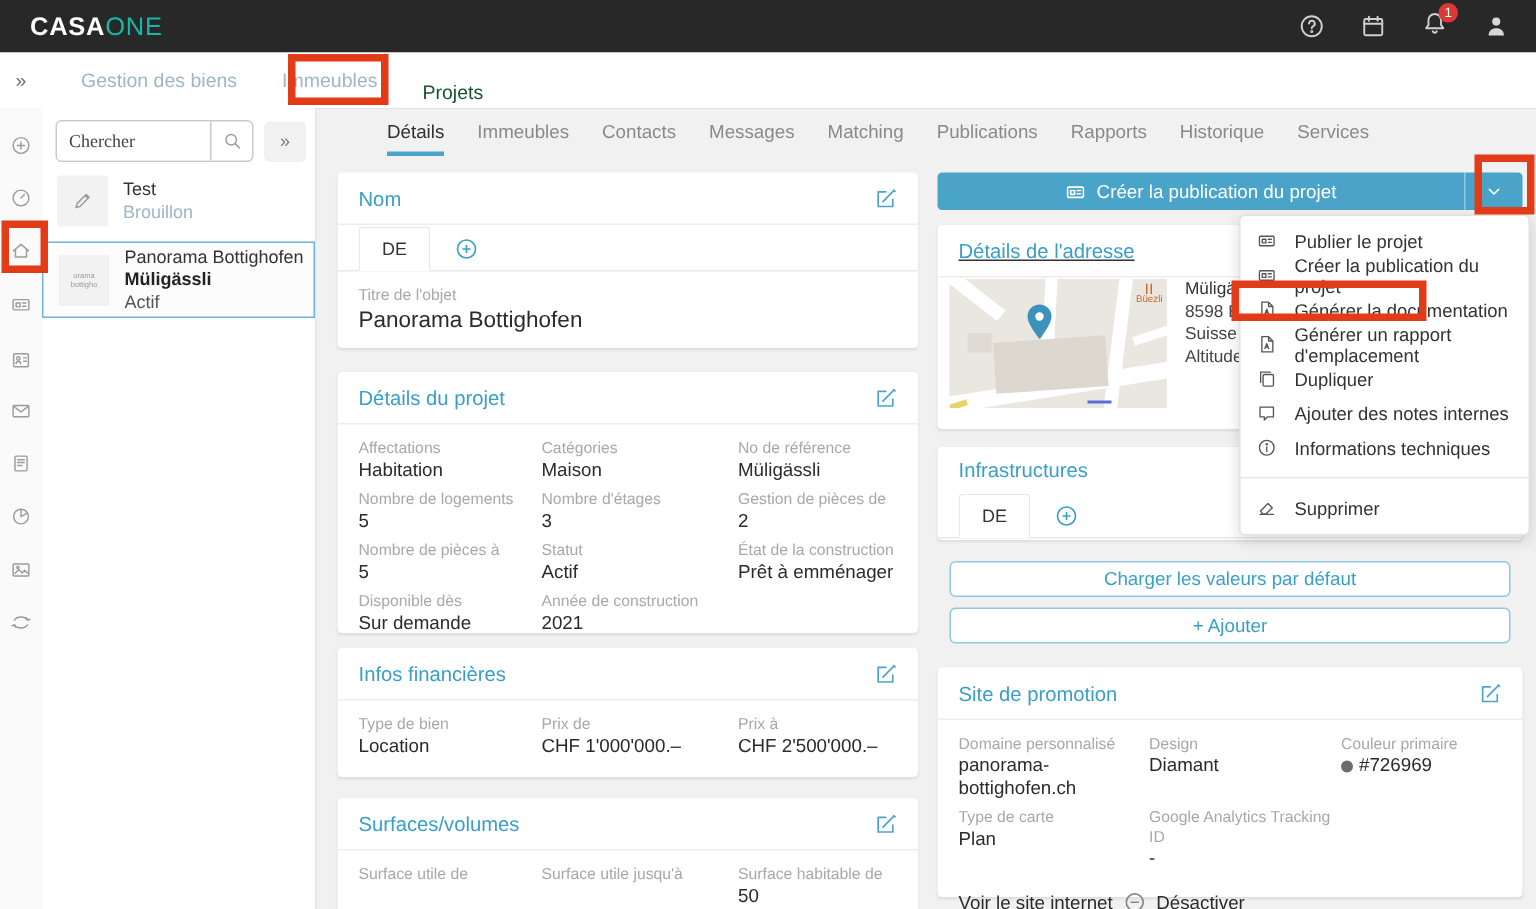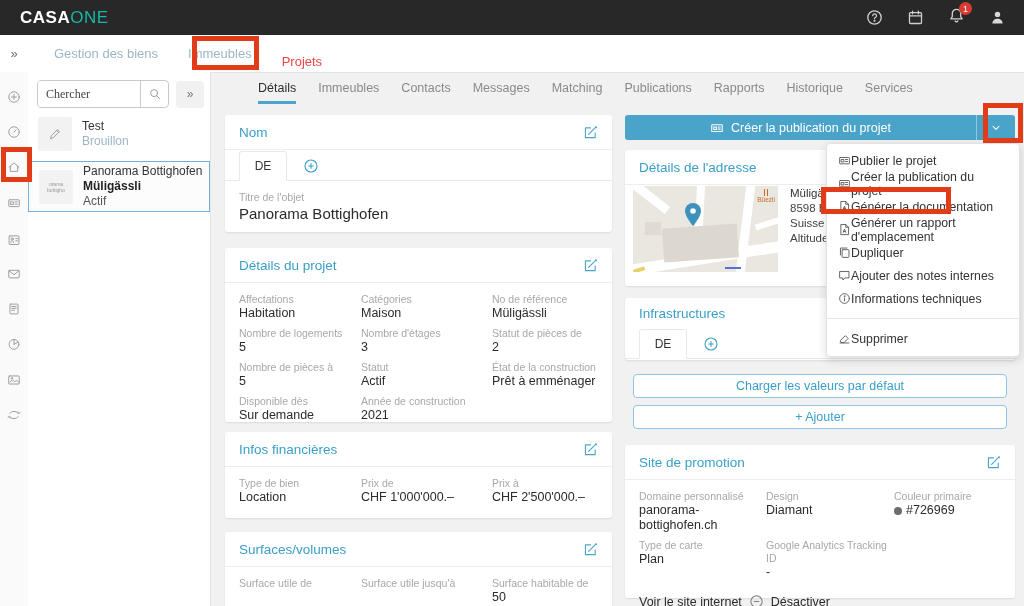--- a/index.html
+++ b/index.html
@@ -17,21 +17,21 @@
   .bell-wrap{position:relative;}
   .badge{position:absolute;top:-5px;right:-7px;background:#d93a32;color:#fff;font-size:9px;
          border-radius:8px;min-width:13px;height:13px;display:flex;align-items:center;justify-content:center;}
 
   
   .subnav{left:0;top:35px;width:1024px;height:37px;background:#fff;border-bottom:1px solid #e3e3e3;
           display:flex;align-items:center;}
   .rail-expand{width:28px;text-align:center;color:#707070;font-size:13px;}
   .nav-tab{font-size:13px;color:#9db6c6;margin-left:30px;cursor:default;}
   .nav-tab.first{margin-left:26px;}
-  .nav-tab.active{color:#ef4444;margin-top:16px;}
+  .nav-tab.active{color:#14532d;margin-top:16px;}
 
   
   .rail{left:0;top:72px;width:28px;height:534px;background:#fafafa;border-right:1px solid #ececec;}
   .rail .ric{position:absolute;left:7px;}
   .ic{width:14px;height:14px;stroke:#9b9b9b;fill:none;stroke-width:1.1;stroke-linecap:round;stroke-linejoin:round;}
 
   
   .panel{left:28px;top:72px;width:182px;height:534px;background:#fff;border-right:1px solid #e5e5e5;}
   .search-row{position:absolute;left:9px;top:8px;display:flex;align-items:center;}
   .search-box{width:130px;height:26px;border:1px solid #c9c9c9;border-radius:4px;display:flex;overflow:hidden;background:#fff;}
@@ -78,21 +78,21 @@
   
   .pub-btn{left:625px;top:115px;width:390px;height:25px;background:#4aa3c9;border-radius:3px;
            display:flex;color:#fff;align-items:stretch;}
   .pub-main{flex:1;display:flex;align-items:center;justify-content:center;gap:7px;font-size:12.5px;}
   .pub-caret{width:38px;border-left:1px solid rgba(255,255,255,.4);display:flex;align-items:center;justify-content:center;}
   .wic{width:14px;height:14px;stroke:#fff;fill:none;stroke-width:1.2;stroke-linecap:round;stroke-linejoin:round;}
 
   
   .menu{left:826px;top:143px;width:192px;background:#fff;border:1px solid #e2e2e2;border-radius:4px;
         box-shadow:0 3px 10px rgba(0,0,0,.15);padding:5px 0 6px 0;z-index:40;}
-  .menu-item{height:23px;display:flex;align-items:center;gap:0;padding:0 11px;font-size:12.3px;color:#333;}
+  .menu-item{height:23px;display:flex;align-items:center;gap:12px;padding:0 11px;font-size:12.3px;color:#333;}
   .menu-sep{border-top:1px solid #e8e8e8;margin:8px 0;}
   .mic{width:13px;height:13px;stroke:#555;fill:none;stroke-width:1.1;stroke-linecap:round;stroke-linejoin:round;flex:0 0 auto;}
 
   
   .map{position:absolute;left:8px;top:36px;width:145px;height:86px;background:#eae7e0;overflow:hidden;border-radius:1px;}
   .road{position:absolute;background:#fff;}
   .addr-lines{position:absolute;left:165px;top:36px;font-size:11.5px;line-height:15px;color:#444;}
   .map-label{position:absolute;right:3px;top:3px;color:#c96b2a;font-size:6.5px;text-align:center;line-height:7px;}
 
   
@@ -284,21 +284,21 @@
         </div>
       <div>
           <div class="f-label">Nombre de logements</div>
           <div class="f-value">5</div>
         </div>
       <div>
           <div class="f-label">Nombre d'étages</div>
           <div class="f-value">3</div>
         </div>
       <div>
-          <div class="f-label">Statut de pièces de</div>
+          <div class="f-label">Gestion de pièces de</div>
           <div class="f-value">2</div>
         </div>
       <div>
           <div class="f-label">Nombre de pièces à</div>
           <div class="f-value">5</div>
         </div>
       <div>
           <div class="f-label">Statut</div>
           <div class="f-value">Actif</div>
         </div>
@@ -372,21 +372,21 @@
       <span>Créer la publication du projet</span>
     </div>
     <div class="pub-caret">
       <svg class="wic" viewBox="0 0 16 16">
           <path d="M4.5 6l3.5 3.5L11.5 6"></path>
         </svg>
     </div>
   </div>
 
   <div class="card" style="left:625px;top:150px;width:390px;height:136px;">
-    <div class="card-head" style="border-bottom:1px solid #ededed;">
+    <div class="card-head" style="border-bottom:1px solid #ededed;text-decoration:underline;">
       <span class="card-title">Détails de l'adresse</span>
     </div>
     <div class="map">
       <div class="road" style="left:-12px;top:4px;width:52px;height:9px;transform:rotate(38deg);"></div>
       <div class="road" style="left:63px;top:-4px;width:8px;height:48px;transform:rotate(3deg);"></div>
       <div class="road" style="left:108px;top:-6px;width:9px;height:98px;transform:rotate(7deg);"></div>
       <div class="road" style="left:-10px;top:66px;width:175px;height:11px;transform:rotate(-9deg);"></div>
       <div class="road" style="left:122px;top:34px;width:30px;height:6px;transform:rotate(-18deg);"></div>
       <div style="position:absolute;left:30px;top:40px;width:75px;height:34px;background:#ddd8cf;transform:rotate(-4deg);"></div>
       <div style="position:absolute;left:12px;top:36px;width:16px;height:13px;background:#dfdbd2;"></div>

